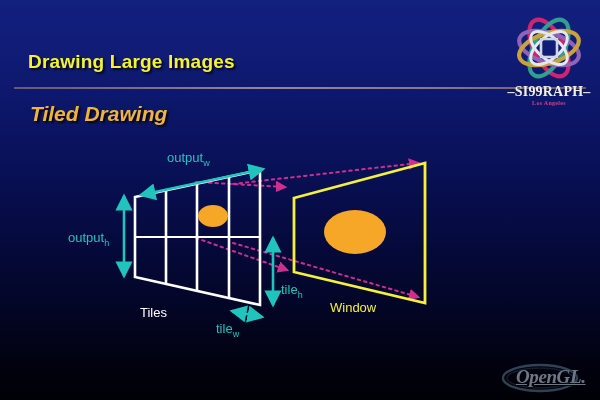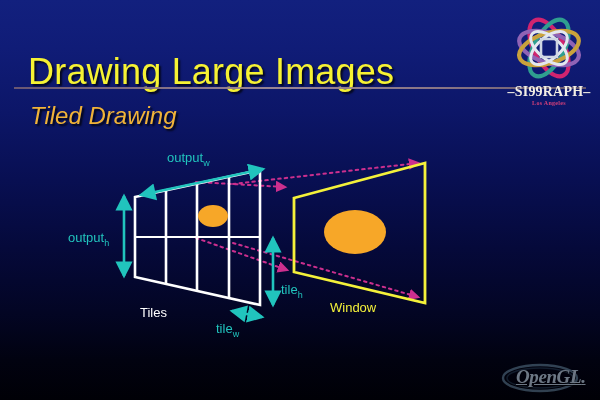--- a/index.html
+++ b/index.html
@@ -23,43 +23,43 @@
         #030524 78%,
         #010210 90%,
         #000006 100%);
   }
 
   
   #title {
     position: absolute;
     left: 28px;
     top: 51px;
-    font-size: 36px;
-    font-weight: normal;
+    font-size: 19px;
+    font-weight: bold;
     color: #f6f233;
     letter-spacing: 0.2px;
     text-shadow: 2px 2px 2px rgba(0,0,0,0.75);
     white-space: nowrap;
     text-align: right;
   }
   #rule {
     position: absolute;
     left: 14px;
     top: 87px;
     width: 572px;
     height: 2px;
     background: linear-gradient(to right, #6f5a72, #a08a96 45%, #8f7a86 75%, #6a5a6e);
     opacity: 0.95;
   }
   #subtitle {
     position: absolute;
     left: 30px;
     top: 102px;
-    font-size: 24px;
-    font-weight: normal;
+    font-size: 21px;
+    font-weight: bold;
     font-style: italic;
     color: #f1b338;
     text-shadow: 2px 2px 2px rgba(0,0,0,0.8);
     white-space: nowrap;
   }
 
   
   #siggraph {
     position: absolute;
     left: 500px;

